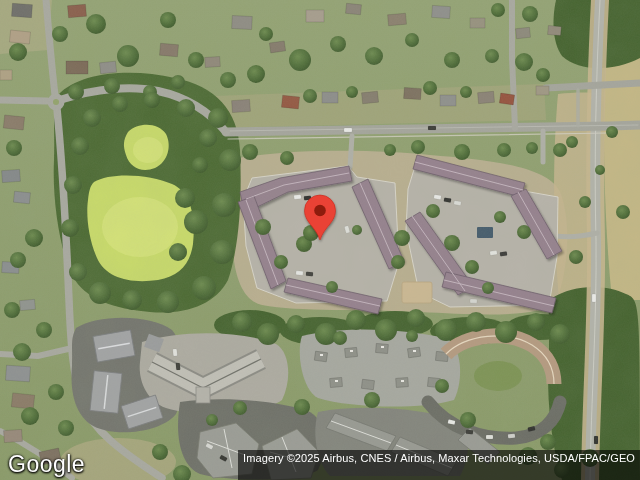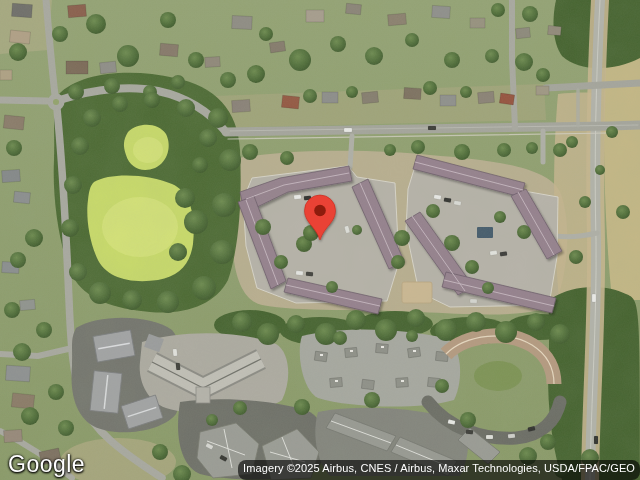--- a/index.html
+++ b/index.html
@@ -2,22 +2,22 @@
 <html><head>
 <meta charset="utf-8">
 <style>
   html,body{margin:0;padding:0;background:#1b1b1b;}
   .map-root{position:relative;width:640px;height:480px;overflow:hidden;
     font-family:"Liberation Sans",sans-serif;}
   .map-root svg{position:absolute;left:0;top:0;display:block;}
   .google-logo{position:absolute;left:8px;bottom:2px;font-size:23px;font-weight:500;
     letter-spacing:.5px;color:#fff;cursor:pointer;user-select:none;
     text-shadow:0 1px 2px rgba(0,0,0,.9),0 0 3px rgba(0,0,0,.65),1px 1px 2px rgba(0,0,0,.55),-1px 0 2px rgba(0,0,0,.45);margin-top:22px;}
-  .attribution{position:absolute;right:0;bottom:0;height:20px;line-height:17px;
-    background:rgba(0,0,0,.62);color:#fff;font-size:11px;padding:0 5px;white-space:nowrap;letter-spacing:.1px;border-radius:8px;}
+  .attribution{position:absolute;right:0;bottom:0;height:30px;line-height:17px;
+    background:rgba(0,0,0,.62);color:#fff;font-size:11px;padding:0 5px;white-space:nowrap;letter-spacing:.1px;}
 </style>
 </head>
 <body>
 
 <div class="map-root">
 <svg width="640" height="480" viewBox="0 0 640 480">
   <defs>
     <linearGradient id="gBase" x1="0" y1="0" x2="0" y2="1">
       <stop offset="0" stop-color="#94a374"></stop>
           <stop offset="1" stop-color="#8a9a68"></stop>

